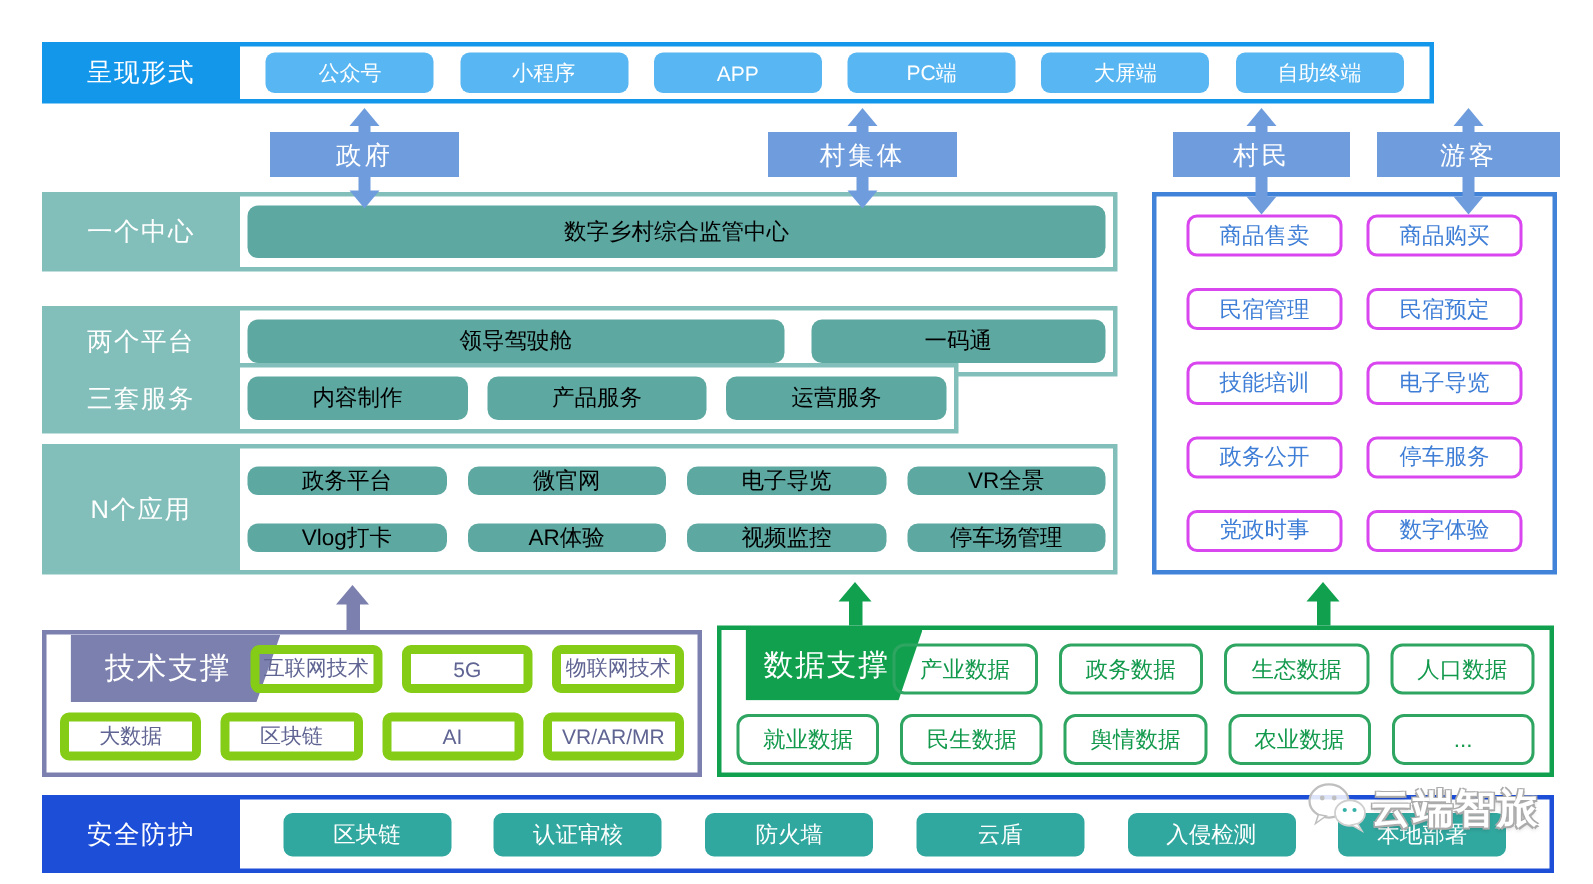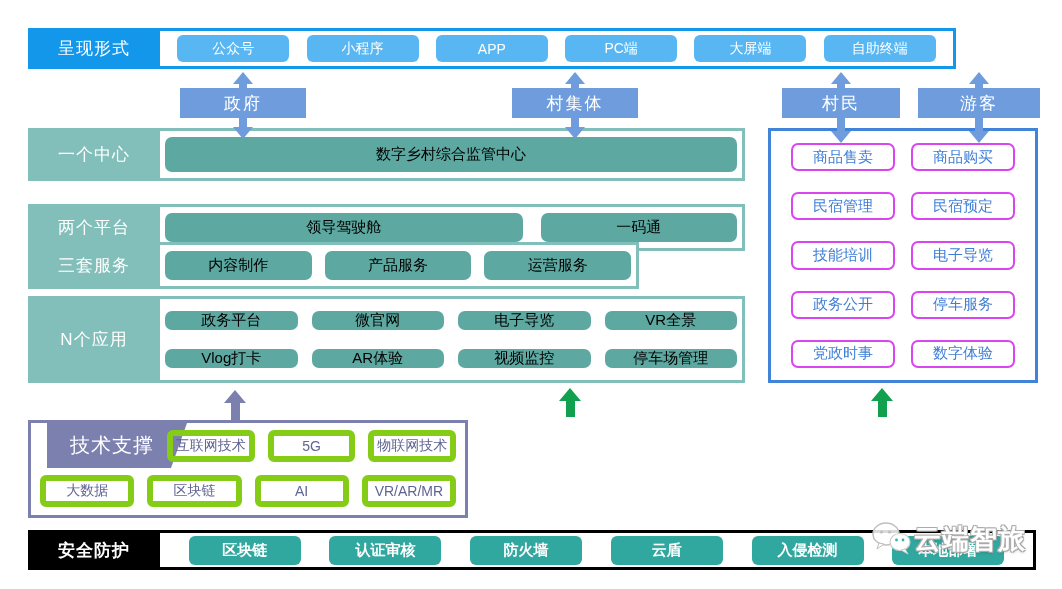--- a/index.html
+++ b/index.html
@@ -78,21 +78,21 @@
   .tech .r1{left:136px;right:9px;top:7px;height:32px;gap:13px;}
   .tech .r2{left:9px;right:9px;top:52px;height:32px;gap:13px;}
   .dbox .r1{left:114px;right:10px;top:9px;height:34px;gap:14px;}
   .dbox .r2{left:10px;right:10px;top:56px;height:34px;gap:14px;}
   .p-btn{flex:1;border:6px solid #84cc16;border-radius:6px;color:#5F6492;font-size:14px;
         display:flex;align-items:center;justify-content:center;}
   .g-btn{flex:1;border:2px solid #2FA562;border-radius:8px;color:#12994C;font-size:15px;
         display:flex;align-items:center;justify-content:center;}
 
   
-  .sec{left:28px;top:530px;width:1008px;height:40px;background:#000000;font-weight:bold;}
+  .sec{left:28px;top:530px;width:1008px;height:52px;background:#1d4ed8;}
   .sec .content{justify-content:space-evenly;}
   .s-btn{width:112px;height:29px;background:#31A89F;color:#fff;border-radius:6px;font-size:15px;
         display:flex;align-items:center;justify-content:center;}
 
   
   .wm{position:absolute;left:872px;top:521px;z-index:10;display:flex;align-items:flex-start;gap:2px;}
   .wm-text{font-size:27px;font-weight:bold;color:#ffffff;letter-spacing:1px;
         text-shadow:-1px -1px 0 #ABABAB,1px -1px 0 #ABABAB,-1px 1px 0 #ABABAB,1px 1px 0 #ABABAB,
         0 2px 3px rgba(0,0,0,0.18);}
 </style>
@@ -199,20 +199,38 @@
       </div>
     <div class="srow r2">
 
     <div class="p-btn">大数据</div>
         <div class="p-btn">区块链</div>
         <div class="p-btn">AI</div>
         <div class="p-btn">VR/AR/MR</div>
       </div>
   </div>
 
+  <div class="sbox dbox">
+    <div class="plabel">数据支撑</div>
+    <div class="srow r1">
+
+    <div class="g-btn">产业数据</div>
+        <div class="g-btn">政务数据</div>
+        <div class="g-btn">生态数据</div>
+        <div class="g-btn">人口数据</div>
+      </div>
+    <div class="srow r2">
+
+    <div class="g-btn">就业数据</div>
+        <div class="g-btn">民生数据</div>
+        <div class="g-btn">舆情数据</div>
+        <div class="g-btn">农业数据</div>
+        <div class="g-btn">...</div>
+      </div>
+  </div>
 
   <div class="band sec">
     <div class="label">安全防护</div>
     <div class="content">
 
     <div class="s-btn">区块链</div>
         <div class="s-btn">认证审核</div>
         <div class="s-btn">防火墙</div>
         <div class="s-btn">云盾</div>
         <div class="s-btn">入侵检测</div>

